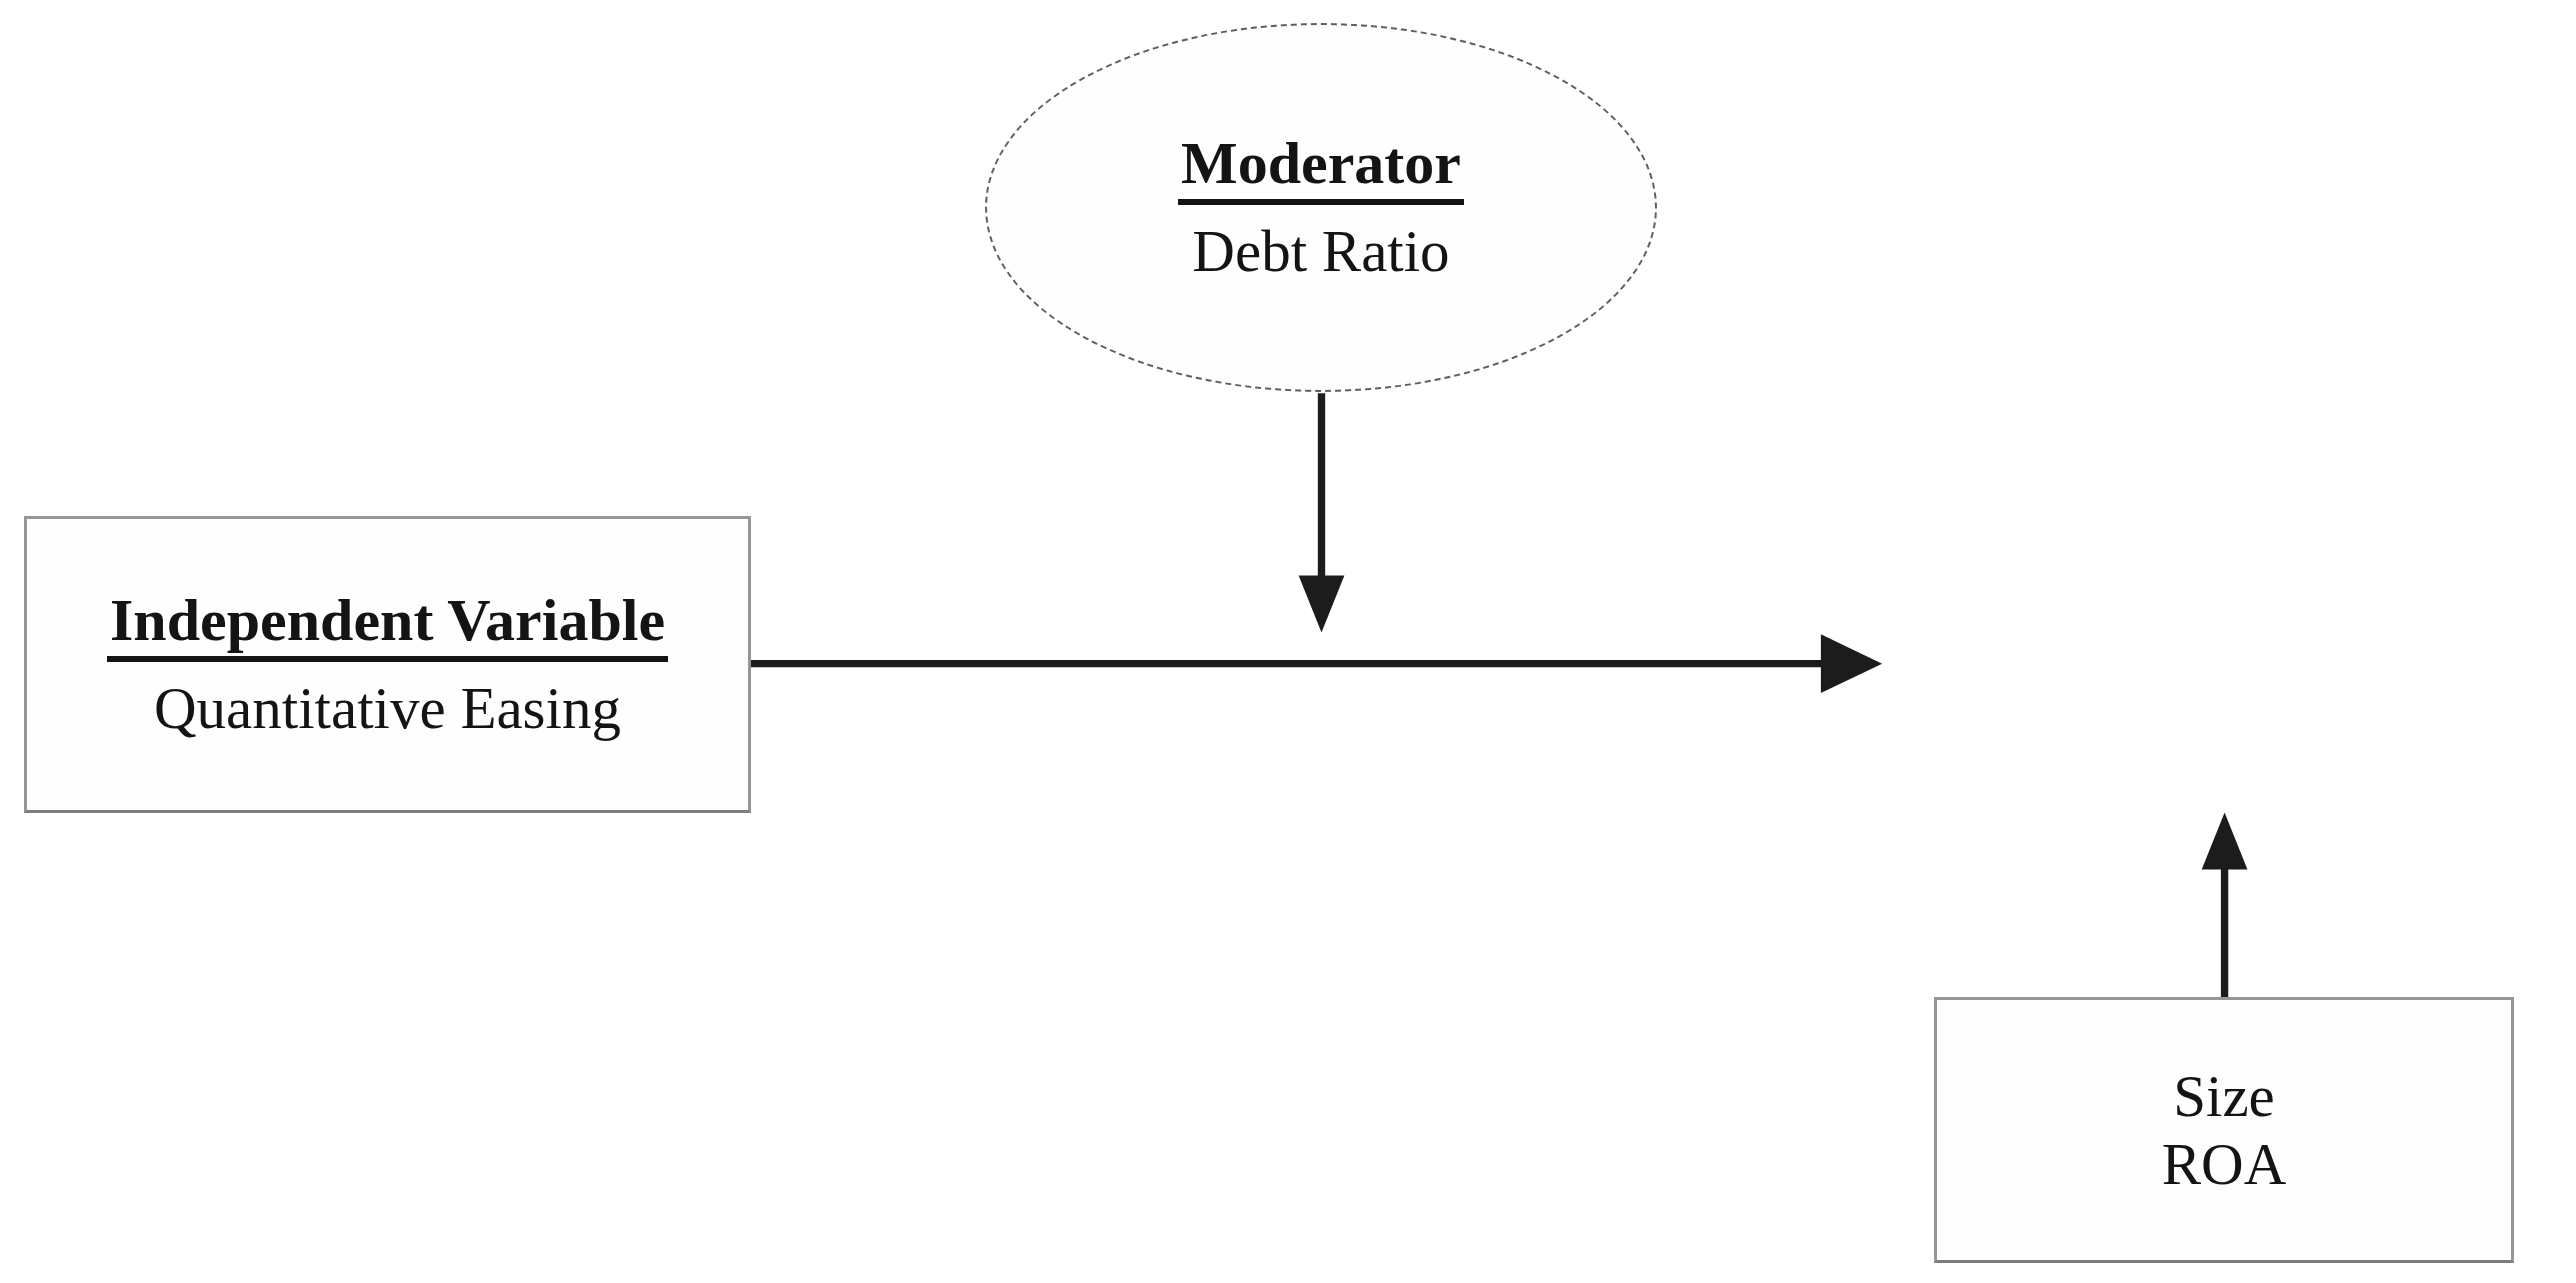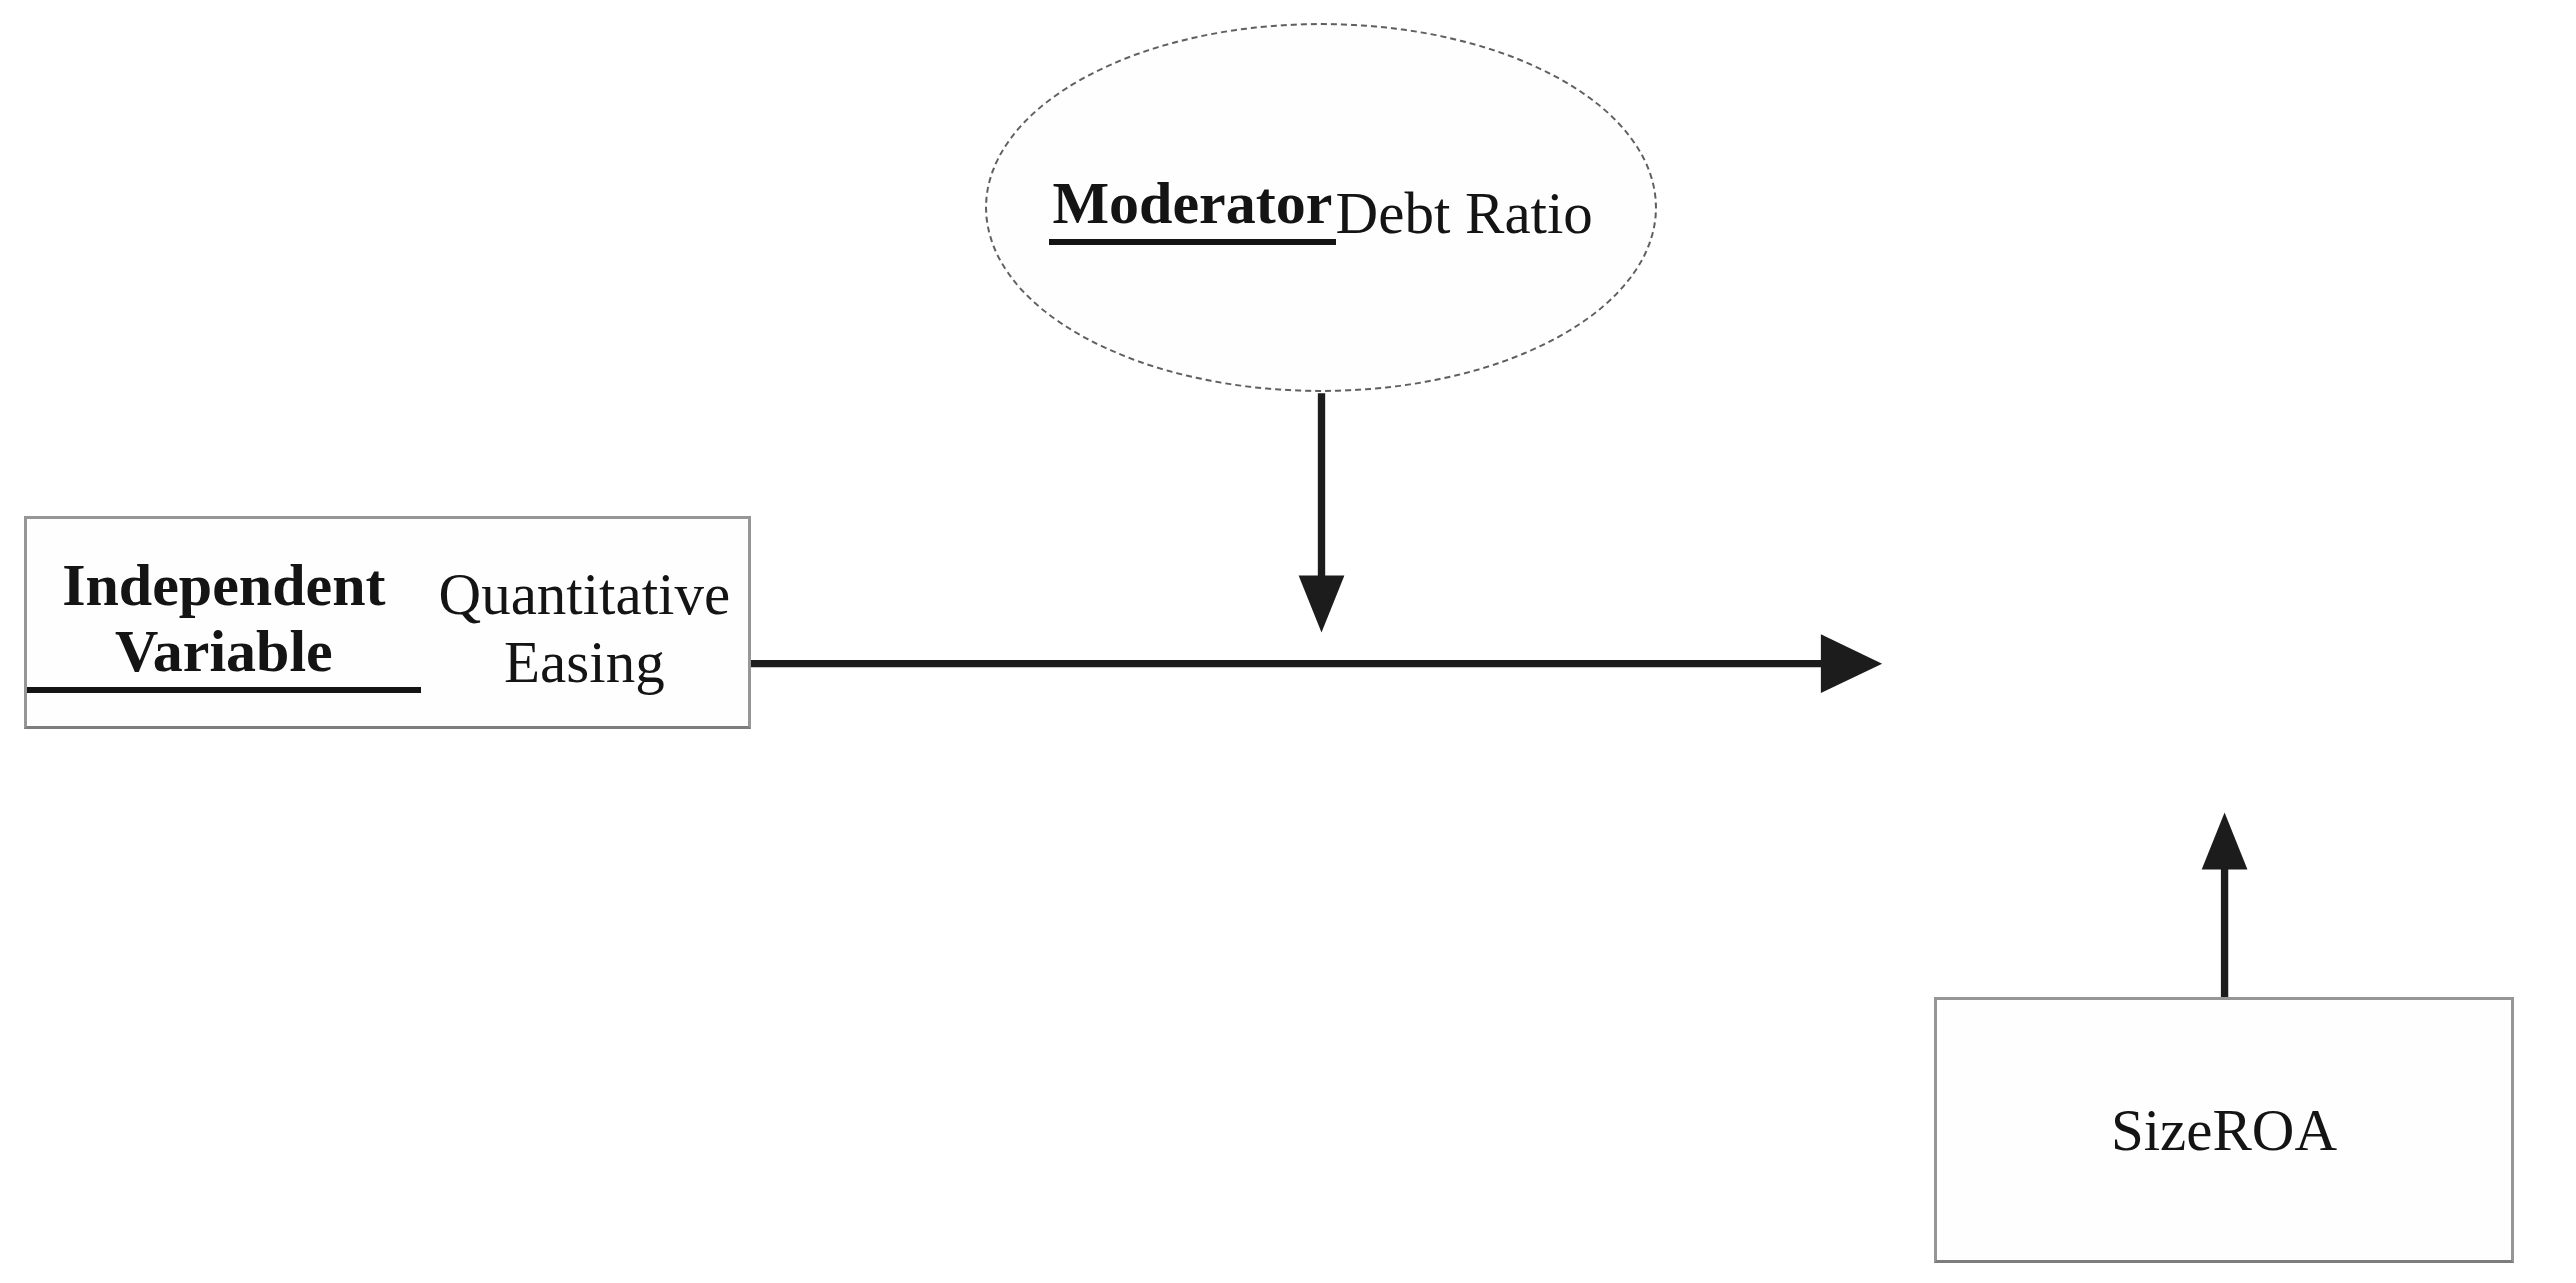--- a/index.html
+++ b/index.html
@@ -13,21 +13,21 @@
     overflow: hidden;
   }
   .arrows {
     position: absolute;
     left: 0; top: 0;
     width: 2576px; height: 1284px;
   }
   .node {
     position: absolute;
     display: flex;
-    flex-direction: row;
+    flex-direction: column;
     align-items: center;
     justify-content: center;
     text-align: center;
     box-sizing: border-box;
     background: #fefefe;
   }
   .box {
     border: 3.3px solid #969696;
     border-bottom-color: #7d7d7d;
   }
@@ -49,21 +49,21 @@
     font-size: 59px;
     line-height: 1.16;
     margin-top: 11.4px;
   }
   .node-line {
     font-size: 59px;
     line-height: 1.16;
   }
   
   .ellipse-moderator { left: 985px; top: 23px;  width: 672px; height: 369px; }
-  .box-independent   { left: 24px;   top: 516px; width: 727px; height: 213px; }
+  .box-independent   { left: 24px;   top: 516px; width: 727px; height: 297px; }
   .box-dependent     { left: 1884px; top: 516px; width: 666px; height: 297px; }
   .box-controls      { left: 1934px; top: 997px; width: 580px; height: 266px; }
 </style>
 </head>
 <body>
 
 <div class="canvas">
 
   <svg class="arrows" viewBox="0 0 3152 1571" xmlns="http://www.w3.org/2000/svg">
 

